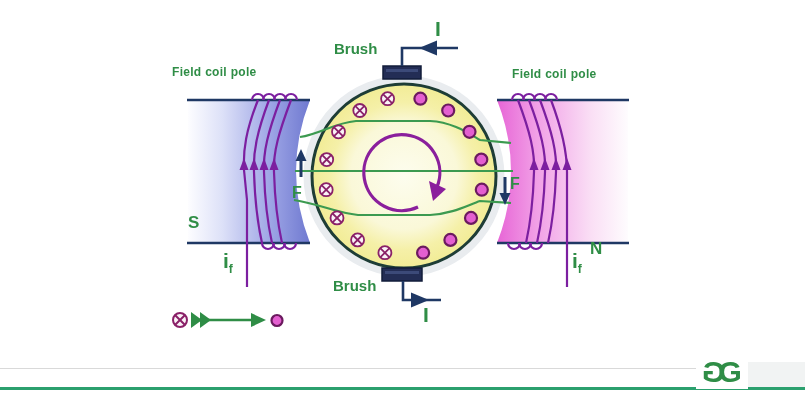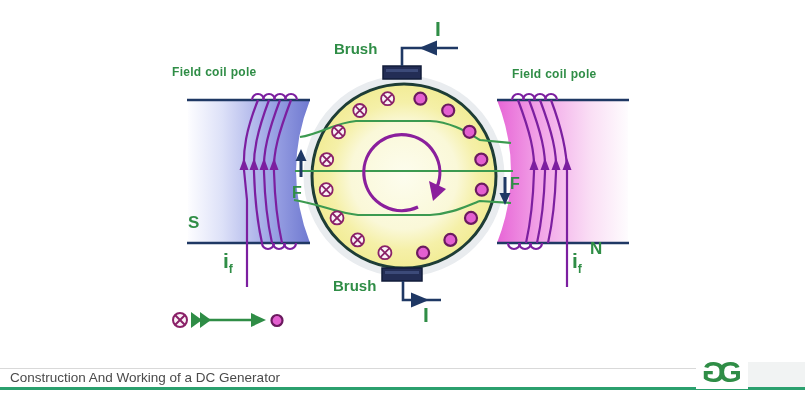--- a/index.html
+++ b/index.html
@@ -211,19 +211,18 @@
   <span class="lbl lbl-f" style="left:510px;top:176px;">F</span>
 
   <span class="lbl lbl-sn" style="left:188px;top:214px;">S</span>
   <span class="lbl lbl-sn" style="left:590px;top:240px;">N</span>
 
   <span class="lbl lbl-if" style="left:223px;top:250px;"><span>i</span><sub>f</sub></span>
   <span class="lbl lbl-if" style="left:572px;top:250px;"><span>i</span><sub>f</sub></span>
 
   <div class="footer-hairline"></div>
   <div class="footer-band"></div>
-  <div class="footer-caption">Construction And Working of a DC Generator</div>
   <div class="footer-line"></div>
   <div class="footer-logo">
     <span class="g flip">G</span>
     <span class="g">G</span>
   </div>
 </div>
 
 </body></html>

